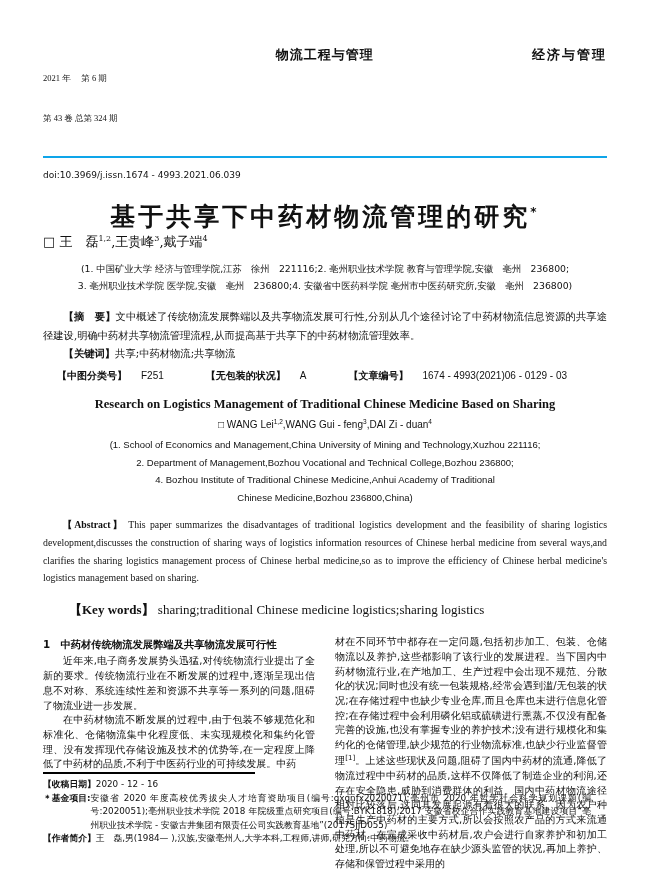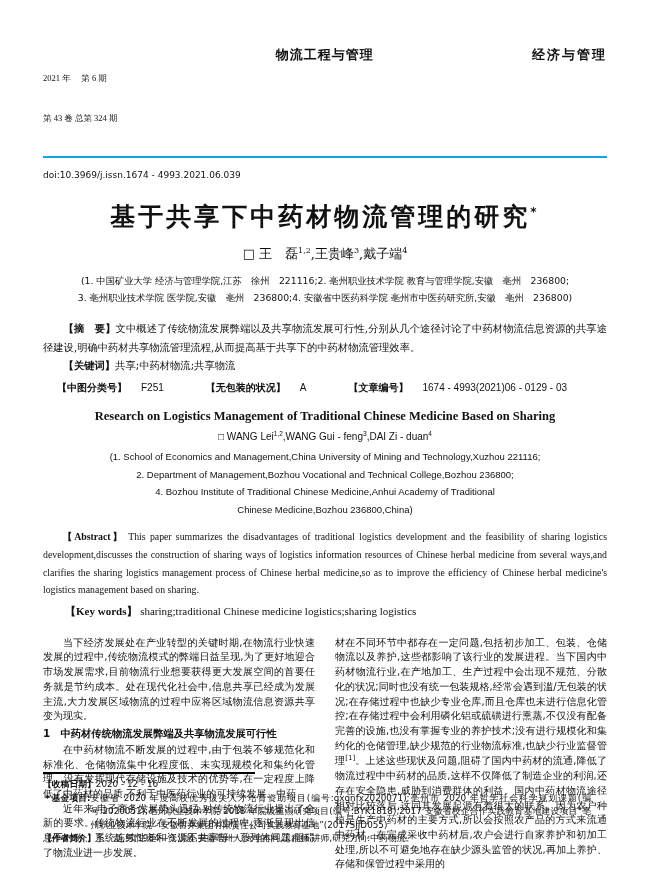--- a/index.html
+++ b/index.html
@@ -14,41 +14,41 @@
   .jheader .issue { font-size:8.5px; line-height:1.55; white-space:pre; }
   .jheader .jtitles { flex:1; text-align:center; }
   .jheader .jcn { font-size:13px; font-weight:bold; letter-spacing:1px; }
   .jheader .jen { font-size:8.5px; margin-top:2px; letter-spacing:0.2px; }
   .jheader .jcol { font-size:13px; font-weight:bold; letter-spacing:2px; padding-bottom:1px; }
   
   .doi { font-size:9px; margin-top:12px; }
   
   .title-cn { text-align:center; font-size:25px; font-weight:bold; letter-spacing:3px; margin-top:20px; }
   .title-cn sup { font-size:12px; font-weight:bold; }
-  .authors-cn { text-align:center; font-size:13px; margin-top:12px; font-family:"DejaVu Serif","Liberation Serif",serif; }
+  .authors-cn { text-align:left; font-size:13px; margin-top:0; font-family:"DejaVu Serif","Liberation Serif",serif; }
   .authors-cn sup { font-size:8px; }
   .affil-cn { text-align:center; font-size:9.3px; line-height:1.8; margin-top:10px; }
   
   .abs-cn { margin-top:12px; font-size:10.3px; line-height:1.75; text-align:justify; font-family:"DejaVu Serif","Liberation Serif",serif; }
   .abs-cn .para { text-indent:2em; }
   .abs-cn b, .meta-line b { font-family:Liberation Sans, sans-serif; }
   .kw-cn { text-indent:2em; font-size:10.3px; line-height:1.75; font-family:"DejaVu Serif","Liberation Serif",serif; }
   .meta-line { display:flex; font-size:10px; margin-top:6px; padding-left:14px; }
   .meta-line .pair { white-space:pre; }
   .meta-line .pair + .pair { margin-left:42px; }
   .meta-line .val { margin-left:14px; font-family:"Liberation Sans",sans-serif; }
   
   .en-block { margin-top:14px; font-family:"Liberation Serif","DejaVu Serif",serif; }
   .title-en { text-align:center; font-size:12.5px; font-weight:bold; }
   .authors-en { text-align:center; font-size:10px; margin-top:6px; font-family:"Liberation Sans",sans-serif; }
   .authors-en sup { font-size:6.5px; }
   .affil-en { text-align:center; font-size:9.5px; line-height:1.85; margin-top:6px; font-family:"Liberation Sans",sans-serif; }
   .abs-en { margin-top:10px; font-size:9.8px; line-height:1.8; text-align:justify; }
   .abs-en .para { text-indent:2em; }
-  .kw-en { text-indent:2em; font-size:11px; line-height:1.8; margin-top:3px; }
+  .kw-en { text-indent:2em; font-size:13px; line-height:1.8; margin-top:11px; }
   
   .columns { display:flex; gap:20px; margin-top:14px; height:252px; overflow:hidden; }
   .col { width:272px; font-size:10px; line-height:1.47; text-align:justify; }
   .col p.ind { text-indent:2em; }
   .col .h1 { font-weight:bold; font-size:10.3px; margin:2px 0; }
   .col .h11 { font-style:italic; font-family:"DejaVu Serif","Liberation Serif",serif; margin:1px 0; }
   .col sup { font-size:7px; }
   
   .footnotes { position:absolute; left:43px; right:59px; bottom:42px; font-size:8.8px; line-height:1.55; }
   .fn-rule { width:212px; border-top:2px solid #000; margin-bottom:4px; }
@@ -104,24 +104,23 @@
       <div>Chinese Medicine,Bozhou 236800,China)</div>
     </div>
     <div class="abs-en">
       <div class="para"><b>【Abstract】</b><span> This paper summarizes the disadvantages of traditional logistics development and the feasibility of sharing logistics development,discusses the construction of sharing ways of logistics information resources of Chinese herbal medicine from several ways,and clarifies the sharing logistics management process of Chinese herbal medicine,so as to improve the efficiency of Chinese herbal medicine's logistics management based on sharing.</span></div>
       <div class="kw-en"><b>【Key words】</b><span> sharing;traditional Chinese medicine logistics;sharing logistics</span></div>
     </div>
   </div>
 
   <div class="columns">
     <div class="col">
-      <p class="ind">当下经济发展处在产业转型的关键时期,在物流行业快速发展的过程中,传统物流模式的弊端日益呈现,为了更好地迎合市场发展需求,目前物流行业想要获得更大发展空间的首要任务就是节约成本。处在现代化社会中,信息共享已经成为发展主流,大力发展区域物流的过程中应将区域物流信息资源共享变为现实。</p>
       <div class="h1">1　中药材传统物流发展弊端及共享物流发展可行性</div>
+      <p class="ind">近年来,电子商务发展势头迅猛,对传统物流行业提出了全新的要求。传统物流行业在不断发展的过程中,逐渐呈现出信息不对称、系统连续性差和资源不共享等一系列的问题,阻碍了物流业进一步发展。</p>
       <p class="ind">在中药材物流不断发展的过程中,由于包装不够规范化和标准化、仓储物流集中化程度低、未实现规模化和集约化管理、没有发挥现代存储设施及技术的优势等,在一定程度上降低了中药材的品质,不利于中医药行业的可持续发展。中药</p>
-      <p class="ind">近年来,电子商务发展势头迅猛,对传统物流行业提出了全新的要求。传统物流行业在不断发展的过程中,逐渐呈现出信息不对称、系统连续性差和资源不共享等一系列的问题,阻碍了物流业进一步发展。</p>
     </div>
     <div class="col">
       <p><span>材在不同环节中都存在一定问题,包括初步加工、包装、仓储物流以及养护,这些都影响了该行业的发展进程。当下国内中药材物流行业,在产地加工、生产过程中会出现不规范、分散化的状况;同时也没有统一包装规格,经常会遇到滥/无包装的状况;在存储过程中也缺少专业仓库,而且仓库也未进行信息化管控;在存储过程中会利用磷化铝或硫磺进行熏蒸,不仅没有配备完善的设施,也没有掌握专业的养护技术;没有进行规模化和集约化的仓储管理,缺少规范的行业物流标准,也缺少行业监督管理</span><sup>[1]</sup><span>。上述这些现状及问题,阻碍了国内中药材的流通,降低了物流过程中中药材的品质,这样不仅降低了制造企业的利润,还存在安全隐患,威胁到消费群体的利益。国内中药材物流途径相对比较落后,这同其发展起源有着很大的联系。因为农户种植是生产中药材的主要方式,所以会按照农产品的方式来流通中药材。在完成采收中药材后,农户会进行自家养护和初加工处理,所以不可避免地存在缺少源头监管的状况,再加上养护、存储和保管过程中采用的</span></p>
     </div>
   </div>
 
   <div class="footnotes">
     <div class="fn-rule"></div>
     <div class="fn-row">
         <span class="fn-label">【收稿日期】</span>

